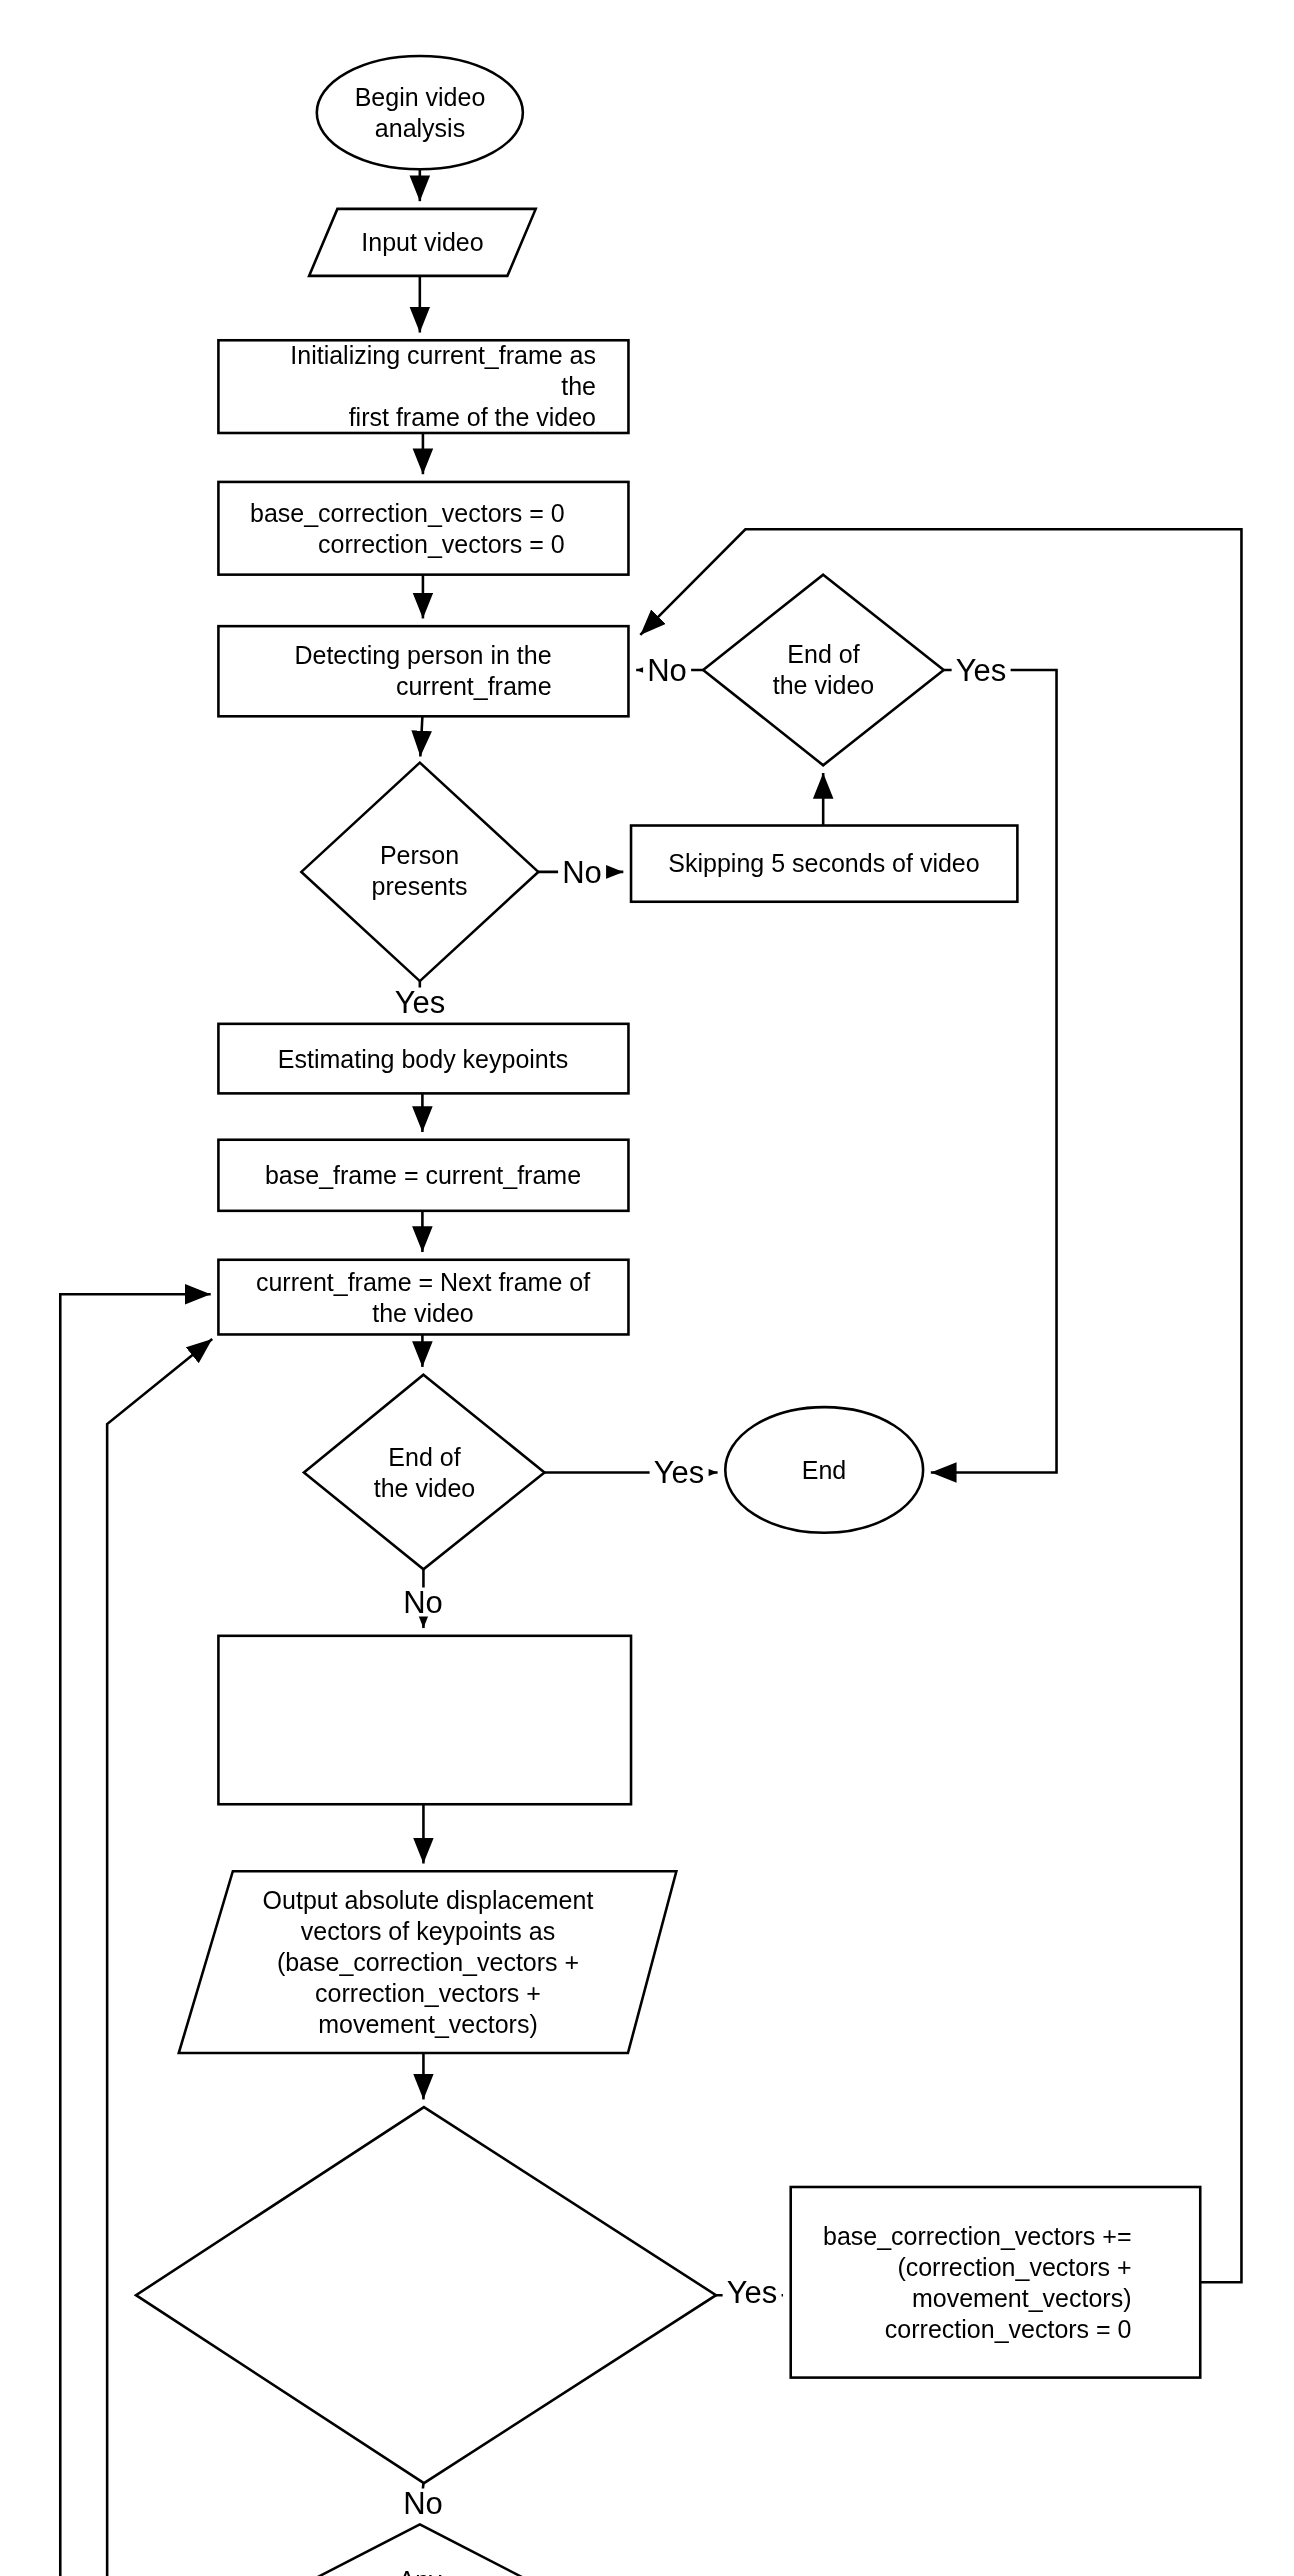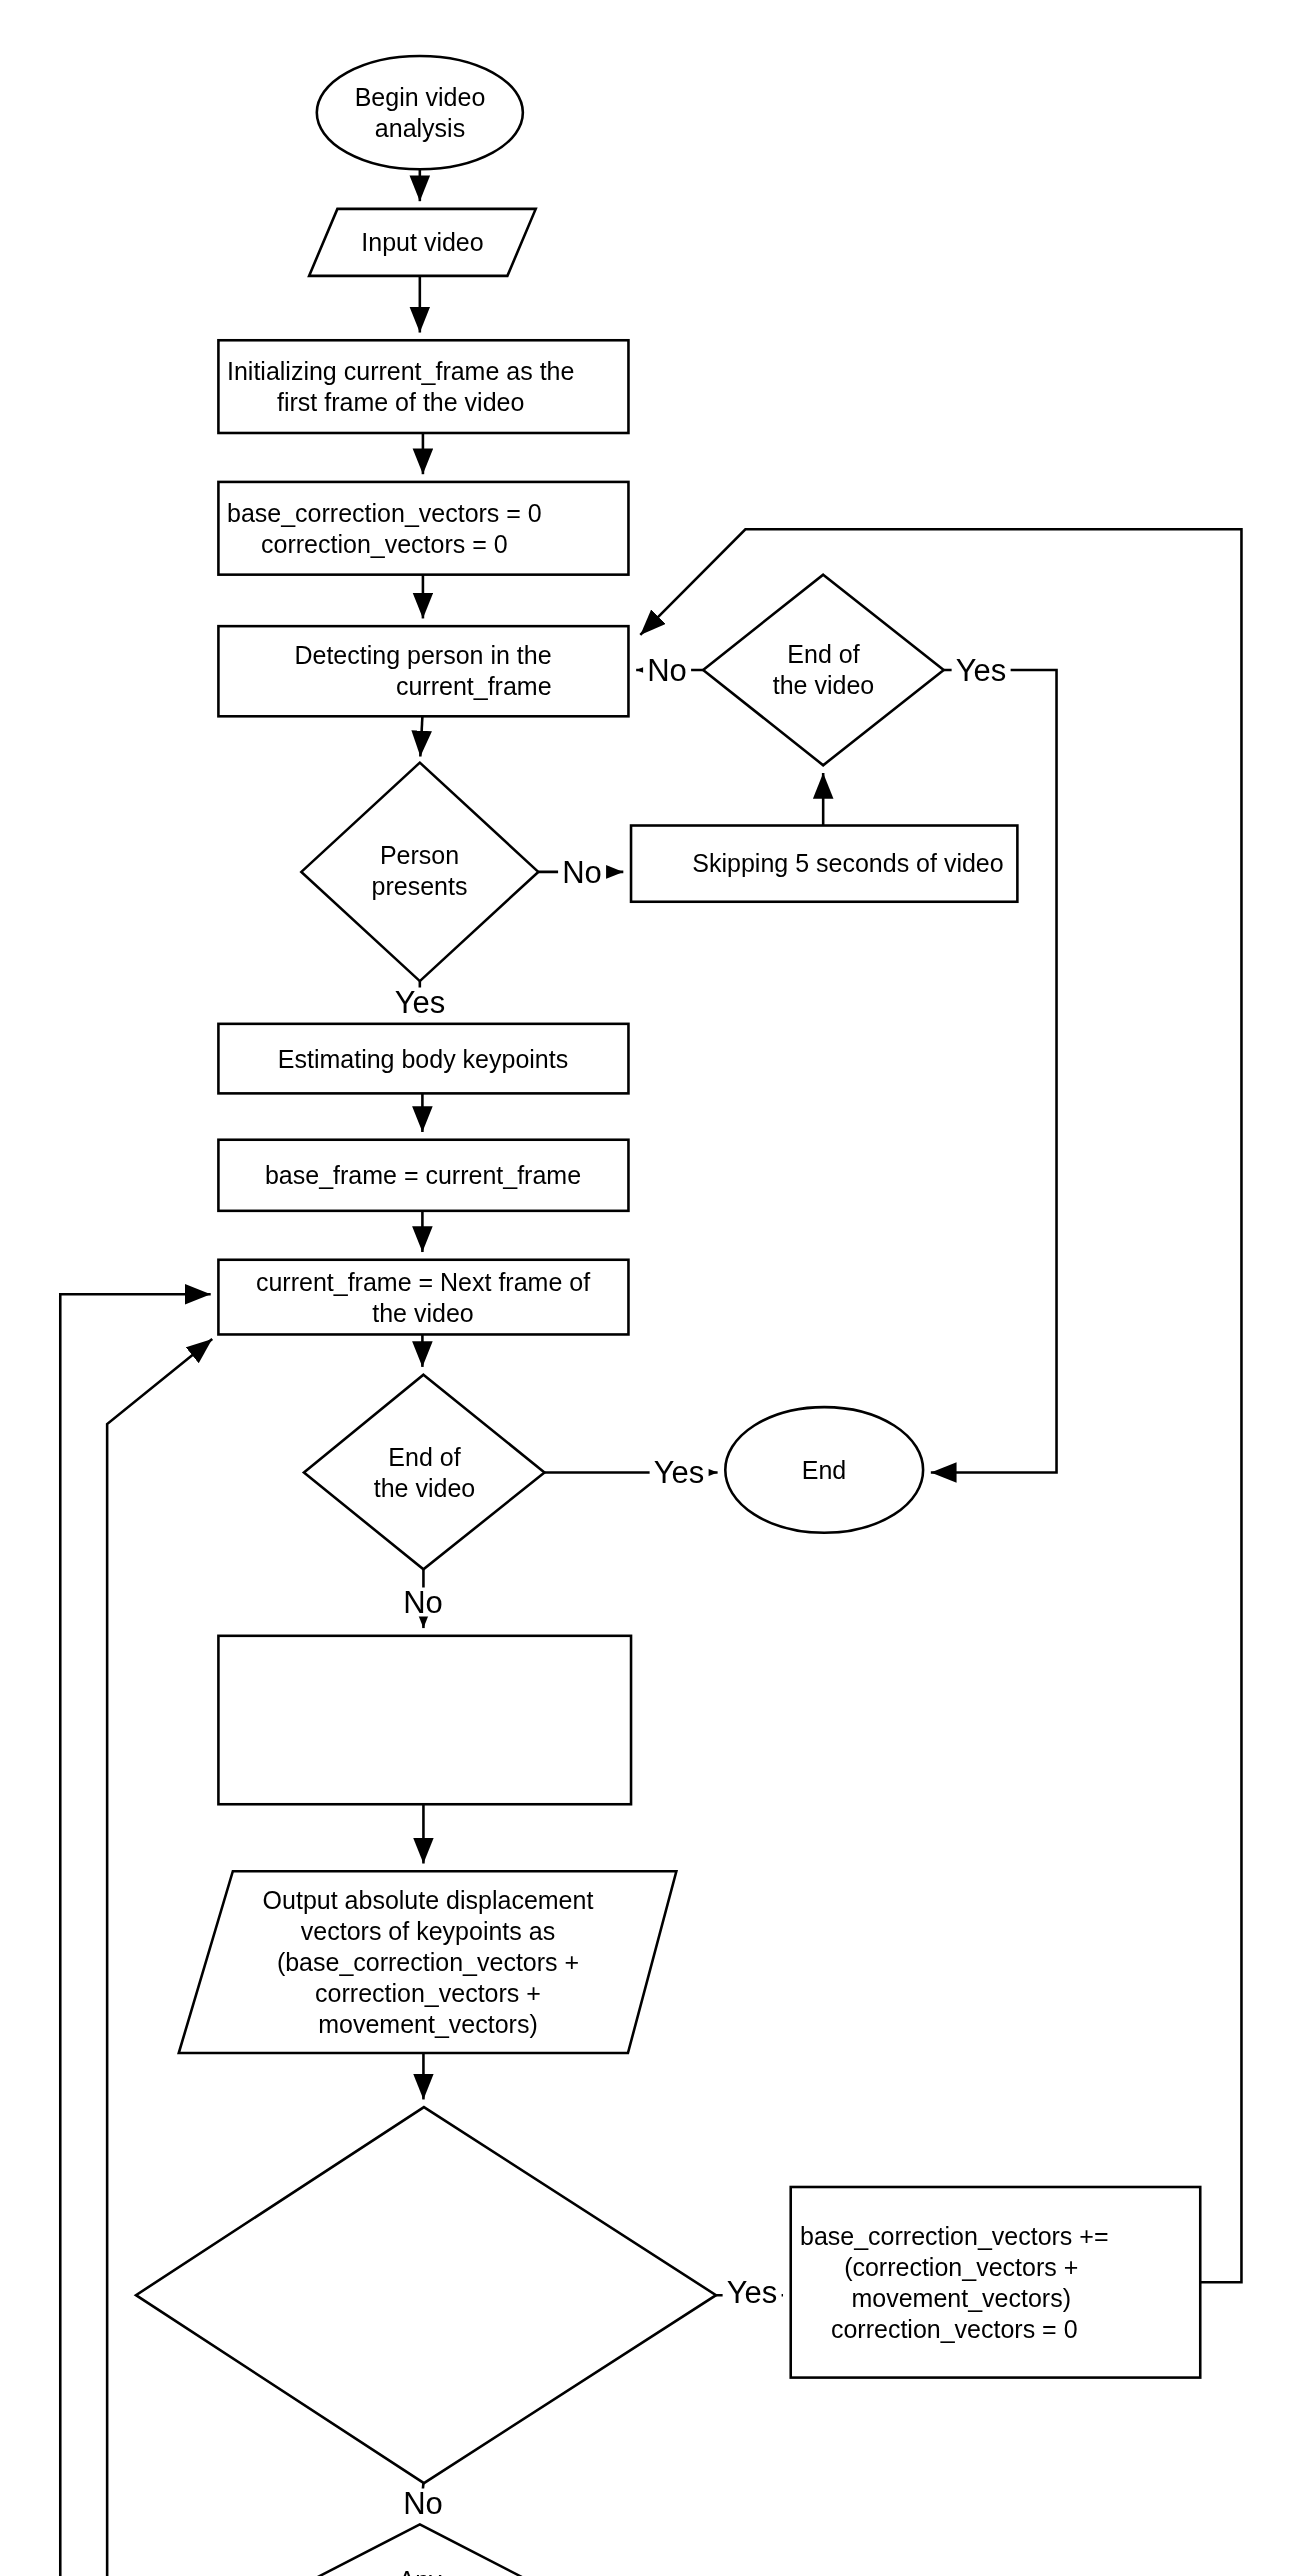--- a/index.html
+++ b/index.html
@@ -2,21 +2,21 @@
 <html style="font-size:8.2px"><head>
 <meta charset="utf-8">
 <style>
   html,body{margin:0;padding:0;background:#ffffff;}
   #canvas{position:relative;width:1294px;height:2910px;background:#ffffff;
           font-family:"Liberation Sans",sans-serif;color:#000;overflow:hidden;}
   #wires{position:absolute;left:0;top:0;width:1294px;height:2910px;}
   .node-label{position:absolute;display:flex;align-items:center;justify-content:center;
               text-align:center;font-size:25px;line-height:31px;white-space:pre-wrap;
               box-sizing:border-box;padding:0 12.4px;}
-  .node-label.left{justify-content:flex-start;text-align:center;padding:0 9px;}
+  .node-label.left{justify-content:flex-start;text-align:right;padding:0 32px;}
   .edge-label{position:absolute;transform:translate(-50%,-50%);background:#ffffff;
               padding:0 4.1px;font-size:31px;line-height:29px;white-space:nowrap;}
 </style>
 </head>
 <body>
 
 <div id="canvas">
 
   <svg id="wires" viewBox="0 0 2512 5648" xmlns="http://www.w3.org/2000/svg">
     <defs>
@@ -78,21 +78,21 @@
   <div class="node-label" style="left:317px;top:56px;width:206px;height:113px;">Begin video
 analysis</div>
   <div class="node-label left" style="left:218px;top:340px;width:410px;height:93px;">Initializing current_frame as the
 first frame of the video</div>
   <div class="node-label left" style="left:218px;top:482px;width:410px;height:93px;">base_correction_vectors = 0
 correction_vectors = 0</div>
   <div class="node-label" style="left:218px;top:626px;width:410px;height:90px;text-align:right;">Detecting person in the
 current_frame</div>
   <div class="node-label" style="left:703px;top:574px;width:241px;height:191px;">End of
 the video</div>
-  <div class="node-label" style="left:631px;top:825px;width:386px;height:76px;margin-left:24px;">Skipping 5 seconds of video</div>
+  <div class="node-label" style="left:631px;top:825px;width:386px;height:76px;">Skipping 5 seconds of video</div>
   <div class="node-label" style="left:301px;top:762px;width:237px;height:218px;">Person
 presents</div>
   <div class="node-label" style="left:218px;top:1024px;width:410px;height:70px;">Estimating body keypoints</div>
   <div class="node-label" style="left:218px;top:1140px;width:410px;height:71px;">base_frame = current_frame</div>
   <div class="node-label" style="left:218px;top:1260px;width:410px;height:75px;">current_frame = Next frame of
 the video</div>
   <div class="node-label" style="left:304px;top:1375px;width:241px;height:195px;">End of
 the video</div>
   <div class="node-label" style="left:725px;top:1407px;width:198px;height:126px;">End</div>
   <div class="node-label" style="left:179px;top:1871px;width:498px;height:182px;">Output absolute displacement

